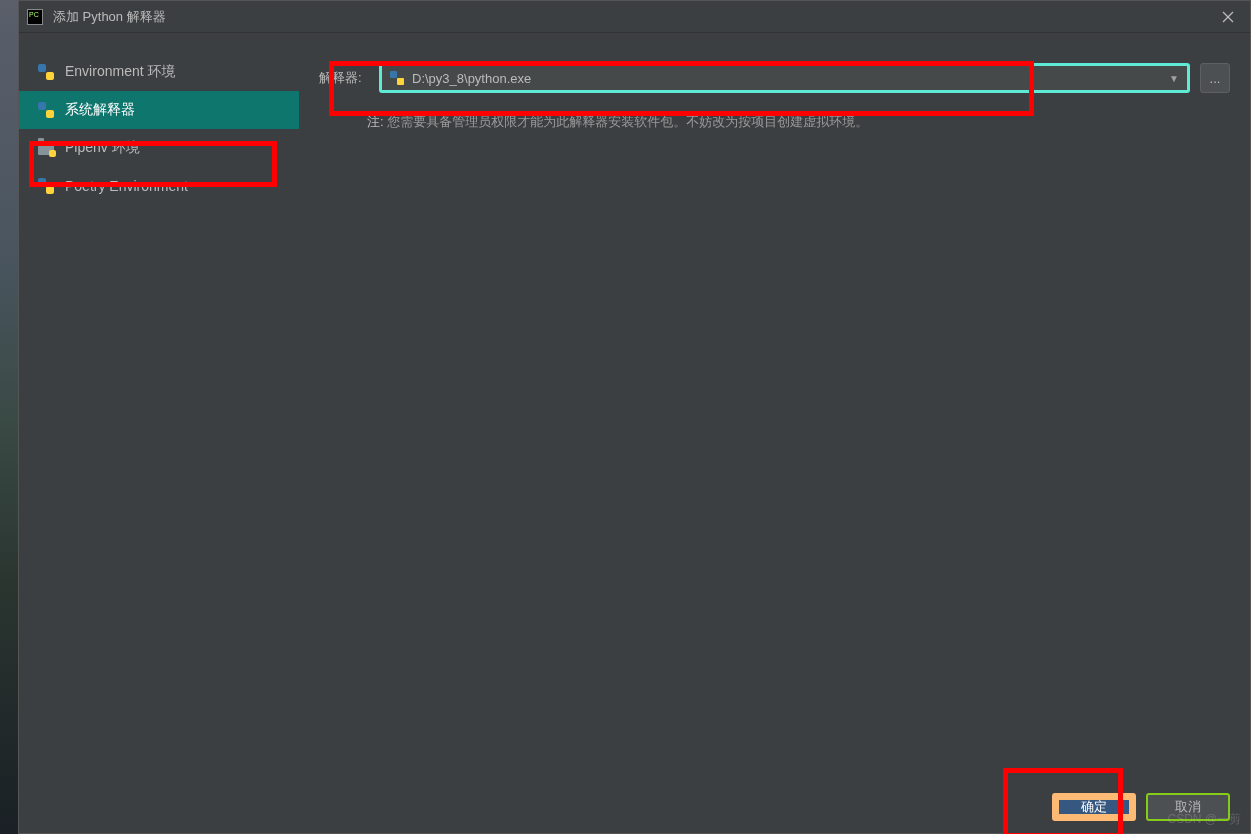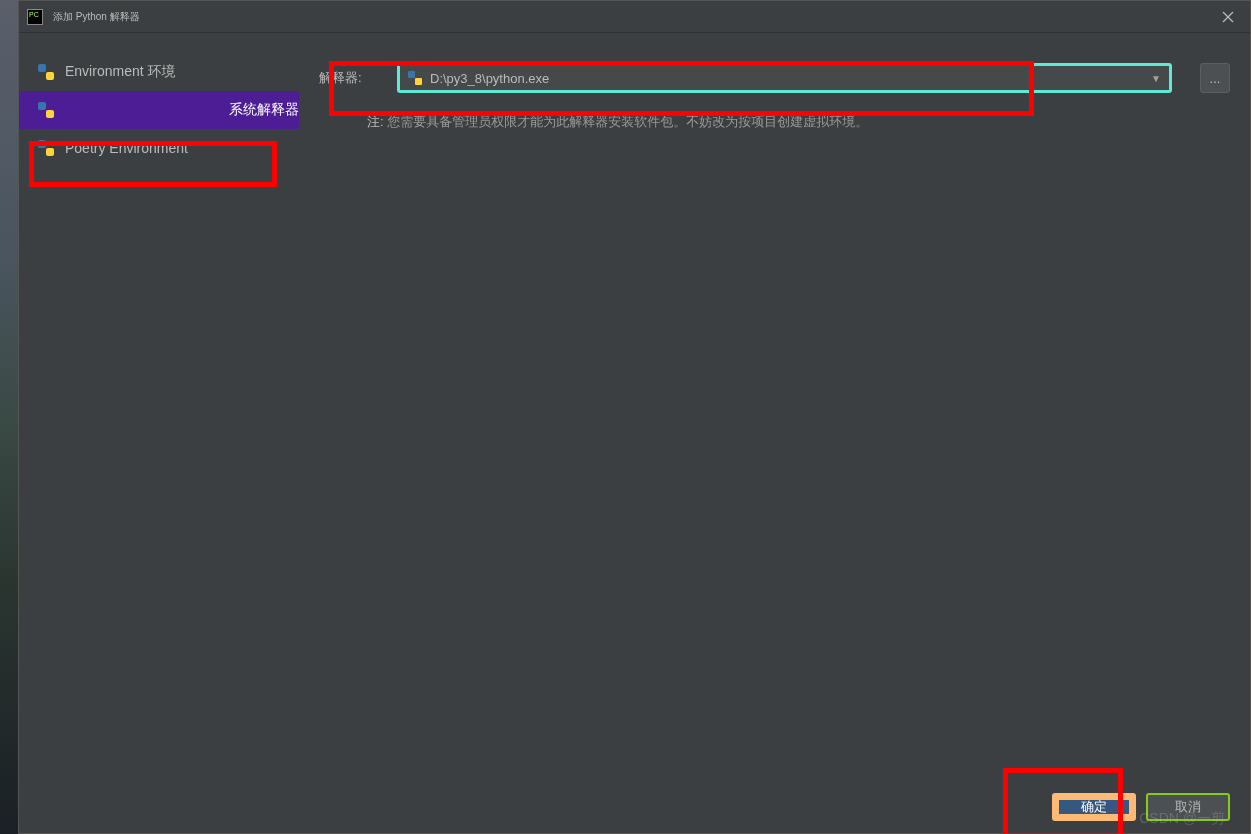--- a/index.html
+++ b/index.html
@@ -55,21 +55,21 @@
       content: "PC";
       position: absolute;
       font-size: 7px;
       color: #aaff66;
       top: 1px;
       left: 1px;
     }
     .title-text {
       flex: 1;
       color: #bbbbbb;
-      font-size: 10px;
+      font-size: 13px;
     }
     .close-btn {
       width: 28px;
       height: 28px;
       display: flex;
       align-items: center;
       justify-content: center;
       color: #bbbbbb;
       font-size: 16px;
       cursor: pointer;
@@ -87,23 +87,22 @@
     .sidebar-item {
       height: 38px;
       display: flex;
       align-items: center;
       padding-left: 18px;
       cursor: pointer;
       color: #bbbbbb;
       font-size: 14px;
     }
     .sidebar-item.selected {
-      background: #4c1d95;
+      background: #0f766e;
       color: #ffffff;
-      justify-content: space-between;
     }
     .item-icon {
       width: 18px;
       height: 18px;
       margin-right: 10px;
       display: flex;
       align-items: center;
       justify-content: center;
     }
     .py-icon {
@@ -176,21 +175,21 @@
       pointer-events: none;
     }
     .main-panel {
       flex: 1;
       padding: 30px 20px 20px 20px;
       position: relative;
     }
     .interpreter-row {
       display: flex;
       align-items: center;
-      gap: 28px;
+      gap: 10px;
     }
     .interpreter-label {
       color: #bbbbbb;
       font-size: 13px;
       width: 50px;
     }
     .dropdown {
       flex: 1;
       height: 30px;
       background: #45494a;
@@ -299,23 +298,23 @@
       position: absolute;
       border: 5px solid #ff0000;
       right: 127px;
       bottom: -5px;
       width: 120px;
       height: 70px;
       pointer-events: none;
     }
     .watermark {
       position: absolute;
-      right: 26px;
+      right: 10px;
       bottom: 6px;
-      font-size: 14px;
+      font-size: 12px;
       color: rgba(200,200,200,0.25);
       pointer-events: none;
     }
   </style>
 </head>
 <body>
 
 <div class="desktop-strip"></div>
 
 <div class="dialog">
@@ -343,20 +342,26 @@
       </div>
 
 
       <div class="sidebar-item selected">
         <div class="item-icon">
             <div class="py-icon"></div>
           </div>
         <span>系统解释器</span>
       </div>
 
+      <div class="sidebar-item">
+        <div class="item-icon">
+            <div class="folder-py-icon"></div>
+          </div>
+        <span>Pipenv 环境</span>
+      </div>
 
       <div class="sidebar-item">
         <div class="item-icon">
             <div class="py-icon"></div>
           </div>
         <span>Poetry Environment</span>
       </div>
 
       <div class="red-highlight-sidebar"></div>
     </div>

